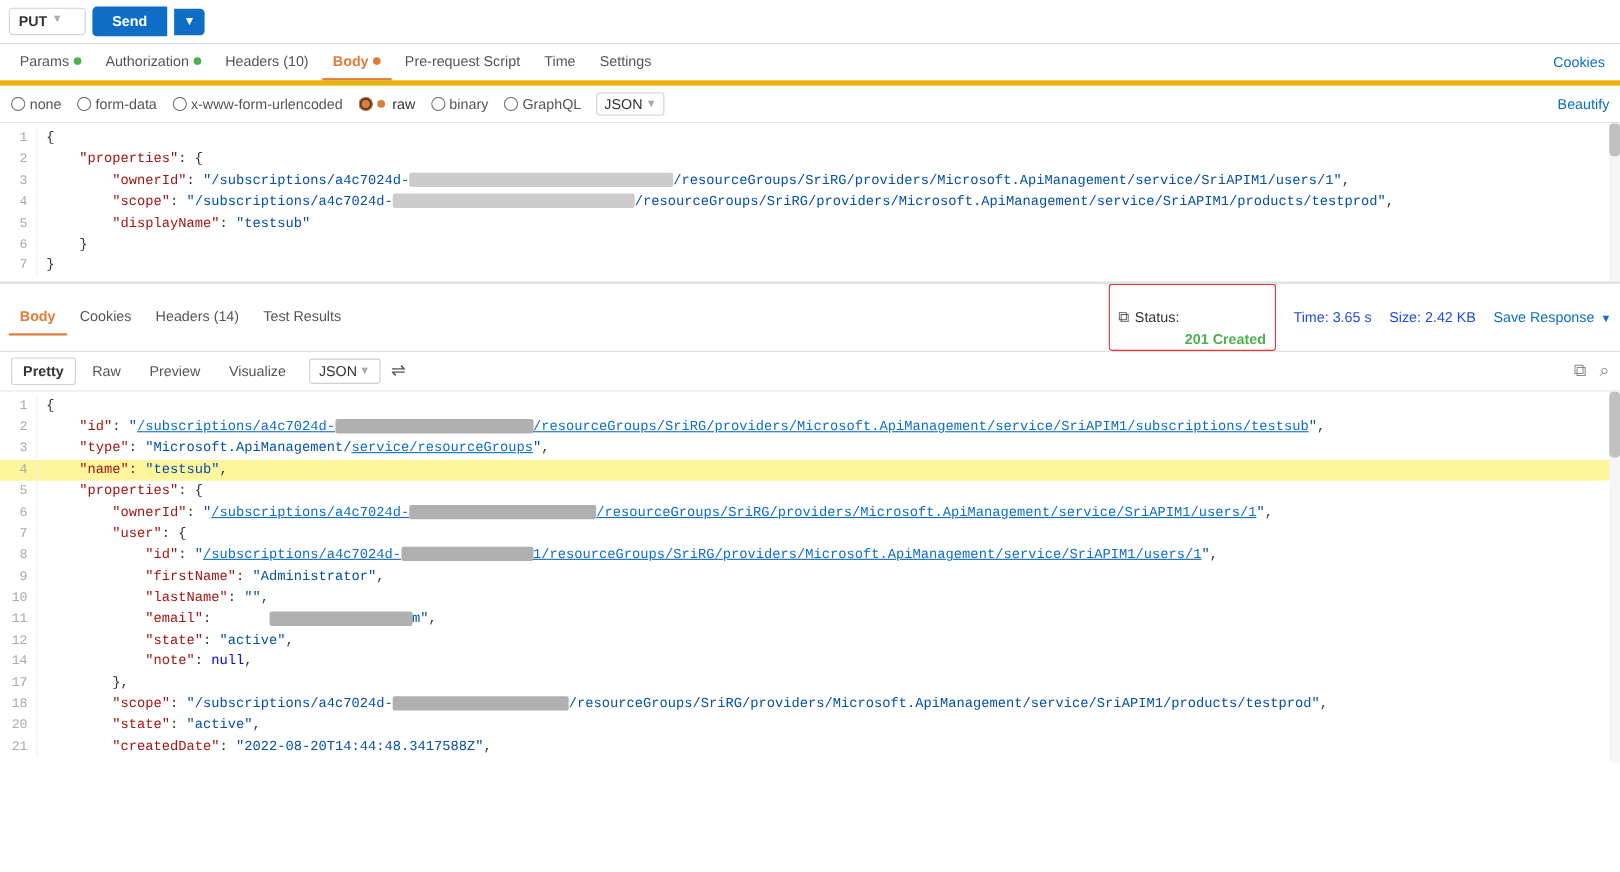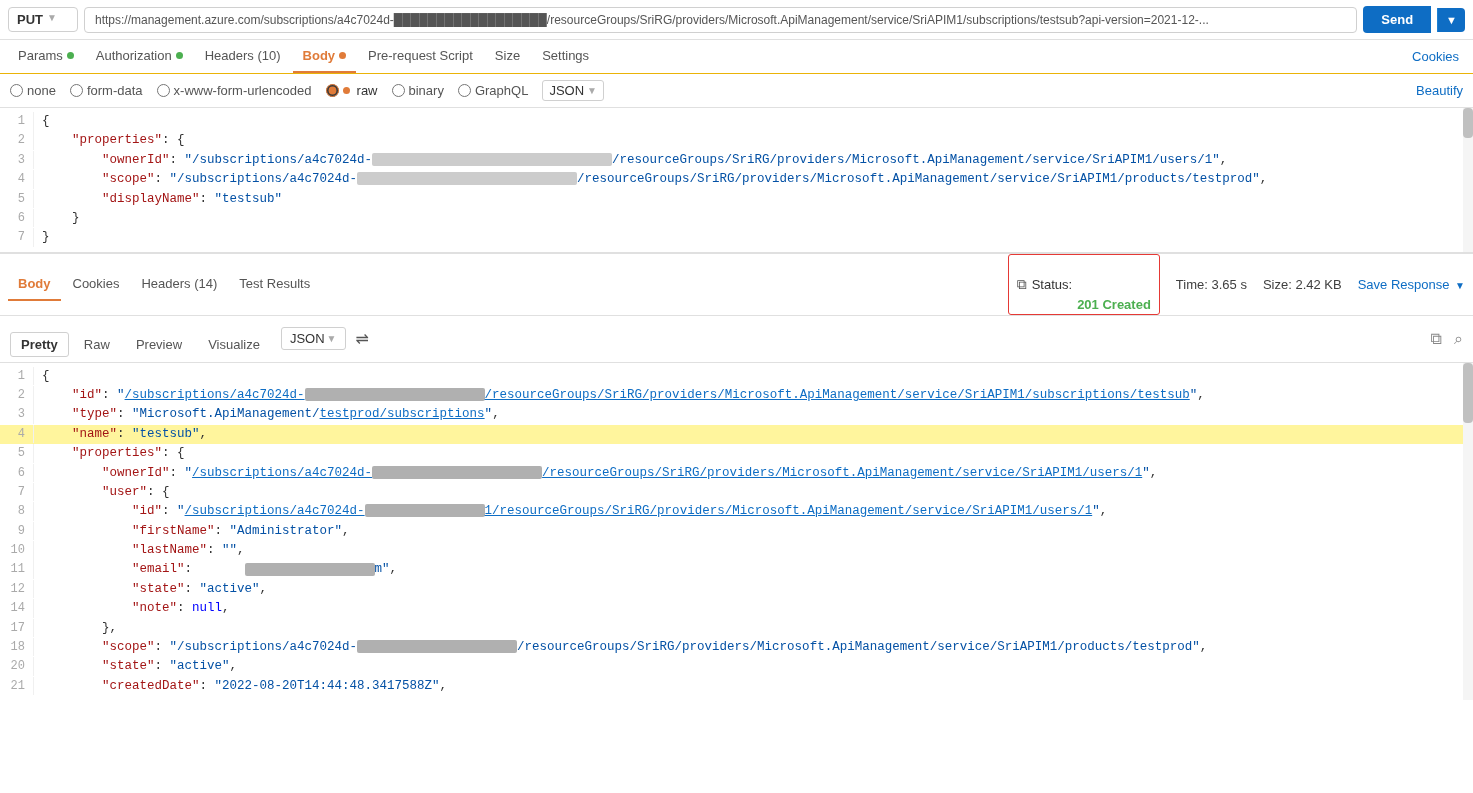--- a/index.html
+++ b/index.html
@@ -57,21 +57,21 @@
       padding: 6px 8px;
       cursor: pointer;
       font-size: 11px;
     }
 
     
     .req-tabs {
       display: flex;
       align-items: center;
       padding: 0 8px;
-      border-bottom: 1px solid #eab308;
+      border-bottom: 5px solid #eab308;
       background: #fff;
       gap: 2px;
     }
     .req-tab {
       padding: 8px 10px;
       font-size: 13px;
       color: #555;
       cursor: pointer;
       display: flex;
       align-items: center;
@@ -228,41 +228,40 @@
       border: 1px solid #e53935;
       border-radius: 3px;
       padding: 2px 8px;
       color: #333;
     }
     .status-badge .status-icon {
       font-size: 14px;
       color: #555;
     }
     .status-201 { color: #4caf50; font-weight: 700; margin-top: 40px; }
-    .time-size { color: #404040; }
+    .time-size { color: #1d4ed8; }
     .save-resp { color: #0e6dc4; cursor: pointer; }
 
     
     .resp-format-bar {
       display: flex;
       align-items: center;
       padding: 5px 10px;
       gap: 4px;
       background: #fff;
       border-bottom: 1px solid #e0e0e0;
     }
     .fmt-btn {
       padding: 4px 10px;
       font-size: 13px;
       border: 1px solid transparent;
       border-radius: 3px;
       cursor: pointer;
       color: #555;
       background: transparent;
-      margin-top: 11px;
     }
     .fmt-btn.active {
       background: #fff;
       border-color: #d0d0d0;
       color: #333;
       font-weight: 600;
     }
     .fmt-json {
       display: flex;
       align-items: center;
@@ -303,21 +302,20 @@
     .link-blue { color: #0e6dc4; text-decoration: underline; cursor: pointer; }
   </style>
 </head>
 <body>
 
 <div class="url-bar">
   <div class="method-select">
     <span>PUT</span>
     <span style="color:#aaa;font-size:10px;">▼</span>
   </div>
-  <input class="url-input" type="text" value="https://management.azure.com/subscriptions/a4c7024d-██████████████████/resourceGroups/SriRG/providers/Microsoft.ApiManagement/service/SriAPIM1/subscriptions/testsub?api-version=2021-12-..." style="">
   <button class="send-btn">Send</button>
   <button class="send-dropdown">▼</button>
 </div>
 
 <div class="req-tabs">
   <div class="req-tab">
     <span>Params</span>
     <span class="dot dot-green"></span>
   </div>
   <div class="req-tab">
@@ -328,21 +326,21 @@
     <span>Headers (10)</span>
   </div>
   <div class="req-tab active">
     <span>Body</span>
     <span class="dot dot-orange"></span>
   </div>
   <div class="req-tab">
     <span>Pre-request Script</span>
   </div>
   <div class="req-tab">
-    <span>Size</span>
+    <span>Time</span>
   </div>
   <div class="req-tab">
     <span>Settings</span>
   </div>
   <div class="cookies-link">Cookies</div>
 </div>
 
 <div class="body-options">
   <label class="radio-opt">
     <input type="radio" name="bodytype" style=""> 
@@ -475,21 +473,21 @@
     <div class="code-line">
       <span class="line-num">2</span>
       <span class="code-content">
         &nbsp;&nbsp;&nbsp;&nbsp;<span class="k">"id"</span><span class="p">: </span><span class="s">"<span class="link-blue">/subscriptions/a4c7024d-<span class="blurred" style="width:180px;background:#b0b0b0;"> </span>/resourceGroups/SriRG/providers/Microsoft.ApiManagement/service/SriAPIM1/subscriptions/testsub</span>"</span><span class="p">,</span>
       </span>
     </div>
 
     <div class="code-line">
       <span class="line-num">3</span>
       <span class="code-content">
-        &nbsp;&nbsp;&nbsp;&nbsp;<span class="k">"type"</span><span class="p">: </span><span class="s">"Microsoft.ApiManagement/<span class="link-blue">testprod/subscriptions</span>"</span><span class="p">,</span>
+        &nbsp;&nbsp;&nbsp;&nbsp;<span class="k">"type"</span><span class="p">: </span><span class="s">"Microsoft.ApiManagement/<span class="link-blue">service/resourceGroups</span>"</span><span class="p">,</span>
       </span>
     </div>
 
     <div class="code-line highlight-yellow">
       <span class="line-num">4</span>
       <span class="code-content">
         &nbsp;&nbsp;&nbsp;&nbsp;<span class="k">"name"</span><span class="p">: </span><span class="s">"testsub"</span><span class="p">,</span>
       </span>
     </div>
 

